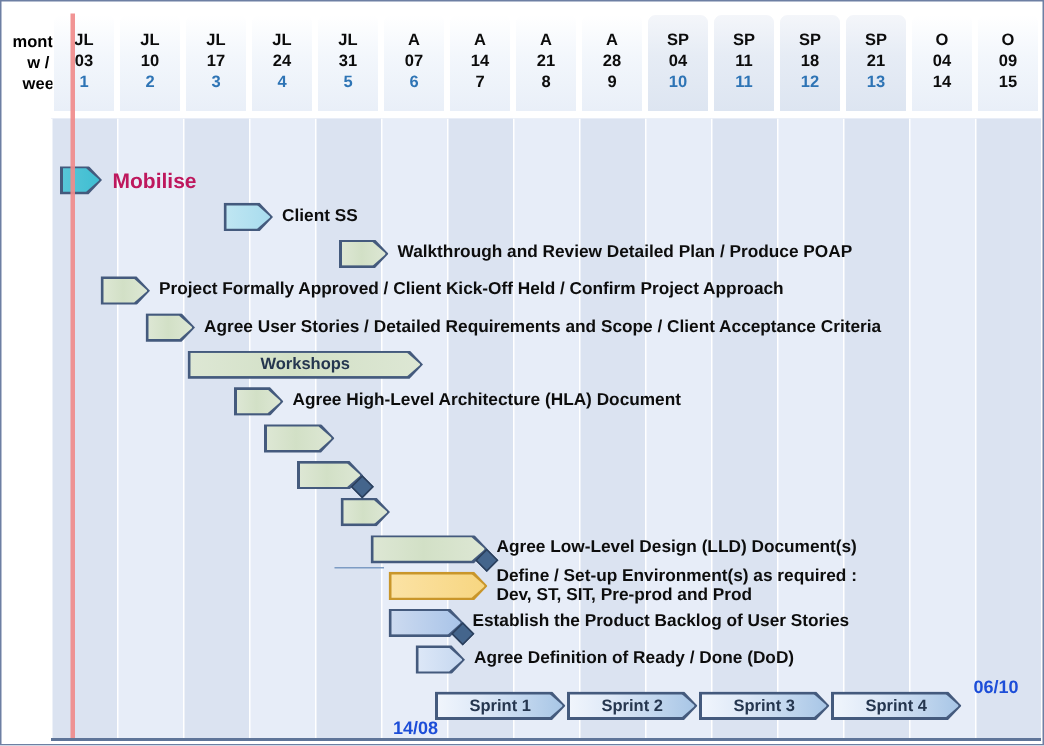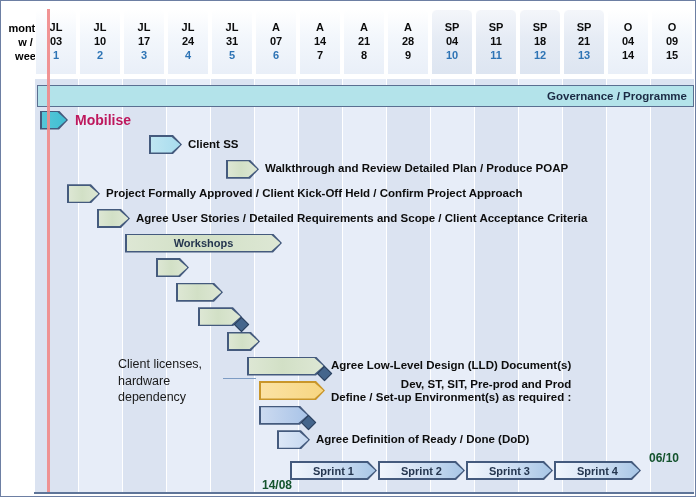--- a/index.html
+++ b/index.html
@@ -82,42 +82,42 @@
   .fill-cyan  .inner{background:linear-gradient(to right,#57c6d8 0%,#3fbed2 100%);}
   .fill-ltblue .inner{background:linear-gradient(to right,#bfe6f2 0%,#a8dcee 100%);}
   .fill-orange .inner{background:linear-gradient(to right,#fbe2a4 0%,#f7d681 100%);}
   .fill-blue  .inner{background:linear-gradient(to right,#ccdaf0 0%,#a9c4e8 100%);}
   .fill-palebl .inner{background:linear-gradient(to right,#dce7f7 0%,#c6d8f0 100%);}
   .fill-sprint .inner{background:linear-gradient(to right,#f0f5fc 0%,#dde8f7 35%,#a8c6e6 100%);}
   .arrow.orange{background:#c9962a;}
 
   .tasklabel{
     font-size:11.5px;font-weight:bold;color:#0d0d0d;white-space:nowrap;
-    margin-left:6px;line-height:1.18;text-align:right;
+    margin-left:6px;line-height:1.18;
   }
   .tasklabel.two{line-height:1.12;}
 
   .mobilise-label{
     font-size:14px;font-weight:bold;color:#be185d;margin-left:7px;white-space:nowrap;
   }
 
   .diamond{
     position:absolute;width:11px;height:11px;background:#44658c;
     border:1px solid #2b3f5c;transform:rotate(45deg);box-sizing:border-box;
   }
 
   
   #annot{
     position:absolute;left:117px;top:355px;width:105px;
     font-size:12.5px;color:#1a1a1a;line-height:1.32;
   }
   #annot-line{position:absolute;left:222px;top:377px;width:33px;height:1px;background:#7d9cc4;}
 
   
-  .datelbl{position:absolute;font-size:12px;font-weight:bold;color:#14532d;text-align:center;}
+  .datelbl{position:absolute;font-size:12px;font-weight:bold;color:#1d4ed8;text-align:center;}
 
   #bottomrule{position:absolute;left:33px;top:491px;width:660px;height:2px;background:#5f7599;}
 </style>
 </head>
 <body>
 
 <div id="root">
 
   <div id="plot">
     <div id="bands">
@@ -234,23 +234,20 @@
           <span class="w dark">14</span>
         </div>
         <div class="hcell" style="left: 650px; width: 42px;">
           <span class="m">O</span>
           <span class="d">09</span>
           <span class="w dark">15</span>
         </div>
       </div>
   </div>
 
-  <div id="gov">
-    <span>Governance / Programme</span>
-  </div>
 
   <div id="tasks">
       <div class="row" style="top: 108px; left: 36px; width: 654px;">
         <div style="width: 3px; flex: 0 0 auto;"></div>
         <div class="arrow outline fill-cyan" style="width: 28px;">
           <div class="inner"></div>
         </div>
         <div class="mobilise-label">Mobilise</div>
       </div>
       <div class="row" style="top: 132.6px; left: 36px; width: 654px;">
@@ -286,20 +283,21 @@
         <div class="arrow outline fill-green" style="width: 157px; text-align: right;">
           <div class="inner"></div>
           <span class="lbl">Workshops</span>
         </div>
       </div>
       <div class="row" style="top: 255.6px; left: 36px; width: 654px;">
         <div style="width: 119px; flex: 0 0 auto;"></div>
         <div class="arrow outline fill-green" style="width: 33px;">
           <div class="inner"></div>
         </div>
+        <div class="tasklabel">Agree High-Level Architecture (HLA) Document</div>
       </div>
       <div class="row" style="top: 280.2px; left: 36px; width: 654px;">
         <div style="width: 139px; flex: 0 0 auto;"></div>
         <div class="arrow outline fill-green" style="width: 47px;">
           <div class="inner"></div>
         </div>
       </div>
       <div class="row" style="top: 304.8px; left: 36px; width: 654px;">
         <div style="width: 161px; flex: 0 0 auto;"></div>
         <div class="arrow outline fill-green" style="width: 44px;">
@@ -318,29 +316,30 @@
           <div class="inner"></div>
         </div>
         <div class="tasklabel">Agree Low-Level Design (LLD) Document(s)</div>
       </div>
       <div class="row" style="top: 378.6px; left: 36px; width: 654px;">
         <div style="width: 222px; flex: 0 0 auto;"></div>
         <div class="arrow outline fill-orange orange" style="width: 66px;">
           <div class="inner"></div>
         </div>
         <div class="tasklabel two">
+          <div>Define / Set-up Environment(s) as required :</div>
           <div>Dev, ST, SIT, Pre-prod and Prod</div>
-          <div>Define / Set-up Environment(s) as required :</div>
         </div>
       </div>
       <div class="row" style="top: 403.2px; left: 36px; width: 654px;">
         <div style="width: 222px; flex: 0 0 auto;"></div>
         <div class="arrow outline fill-blue" style="width: 50px;">
           <div class="inner"></div>
         </div>
+        <div class="tasklabel">Establish the Product Backlog of User Stories</div>
       </div>
       <div class="row" style="top: 427.8px; left: 36px; width: 654px;">
         <div style="width: 240px; flex: 0 0 auto;"></div>
         <div class="arrow outline fill-palebl" style="width: 33px;">
           <div class="inner"></div>
         </div>
         <div class="tasklabel">Agree Definition of Ready / Done (DoD)</div>
       </div>
     </div>
 
@@ -356,21 +355,20 @@
       <div class="arrow outline fill-sprint" style="position: absolute; left: 465px; top: 460px; width: 87px; height: 19px;">
         <div class="inner"></div>
         <span class="lbl">Sprint 3</span>
       </div>
       <div class="arrow outline fill-sprint" style="position: absolute; left: 553px; top: 460px; width: 87px; height: 19px;">
         <div class="inner"></div>
         <span class="lbl">Sprint 4</span>
       </div>
     </div>
 
-  <div id="annot">Client licenses, hardware dependency</div>
   <div id="annot-line"></div>
 
   <div class="datelbl" id="dstart" style="left:261px;top:477px;">14/08</div>
   <div class="datelbl" id="dend" style="left:648px;top:450px;">06/10</div>
 
   <div id="redline"></div>
 
   <div id="bottomrule"></div>
 <div class="diamond" style="left: 235px; top: 317.8px;"></div>
     <div class="diamond" style="left: 318px; top: 367px;"></div>

